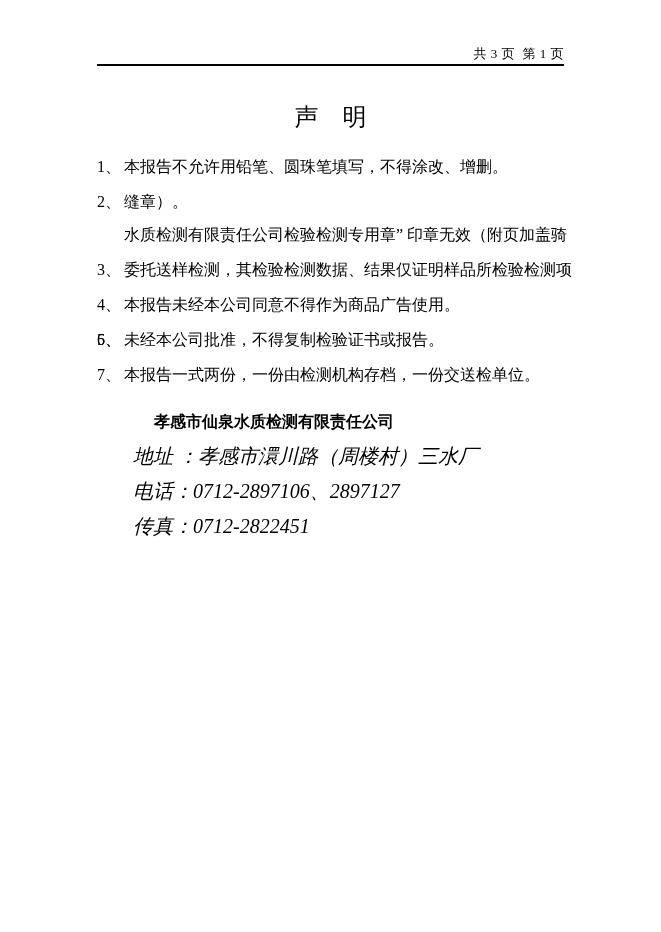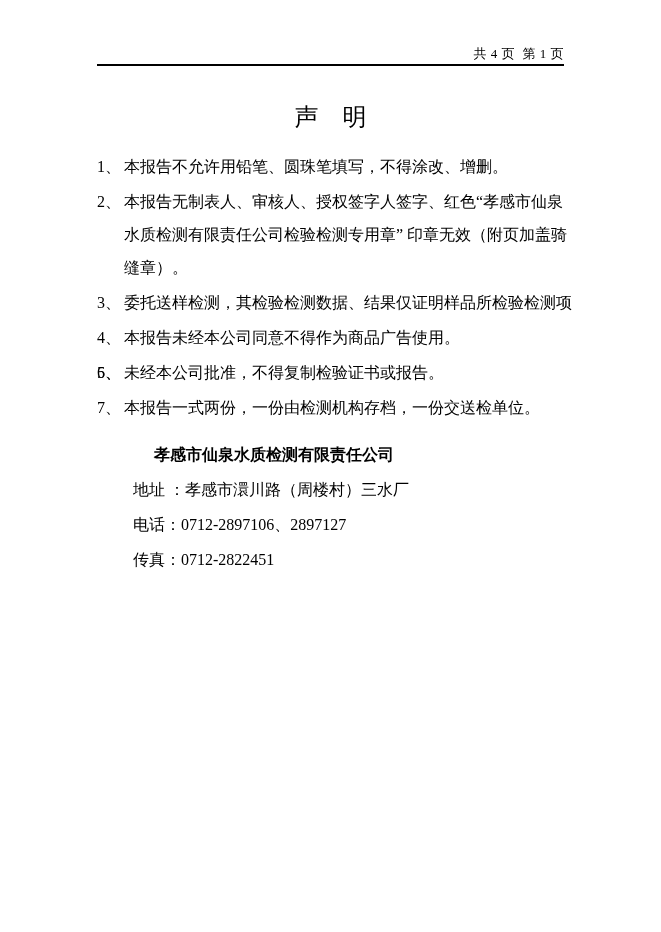--- a/index.html
+++ b/index.html
@@ -56,50 +56,50 @@
   .contact { margin-top: 13px; padding-left: 36px; }
   .company-name {
     font-family: "Liberation Sans", "DejaVu Sans", sans-serif;
     font-weight: bold;
     font-size: 16px;
     line-height: 35px;
     white-space: pre;
     margin-left: 21px;
   }
   .contact-line {
-    font-size: 16px;
+    font-size: 20px;
     line-height: 35px;
     white-space: pre;
+    font-style: italic;
   }
 </style>
 </head>
 <body>
 
 <div class="page">
 
-  <div class="page-indicator">共 4 页  第 1 页</div>
+  <div class="page-indicator">共 3 页  第 1 页</div>
 
   <div class="header-rule"></div>
 
   <h1 class="doc-title">声　明</h1>
 
   <section class="items" id="declaration-list">
   <div class="item">
     <span class="num">1、</span>
     <div class="item-lines">
           <div class="item-line">本报告不允许用铅笔、圆珠笔填写，不得涂改、增删。</div>
         </div>
   </div>
 
   <div class="item">
     <span class="num">2、</span>
     <div class="item-lines">
-          <div class="item-line">本报告无制表人、审核人、授权签字人签字、红色“孝感市仙泉</div>
+          <div class="item-line">缝章）。</div>
           <div class="item-line">水质检测有限责任公司检验检测专用章” 印章无效（附页加盖骑</div>
-          <div class="item-line">缝章）。</div>
         </div>
   </div>
 
   <div class="item">
     <span class="num">3、</span>
     <div class="item-lines">
           <div class="item-line">委托送样检测，其检验检测数据、结果仅证明样品所检验检测项</div>
         </div>
   </div>
 

